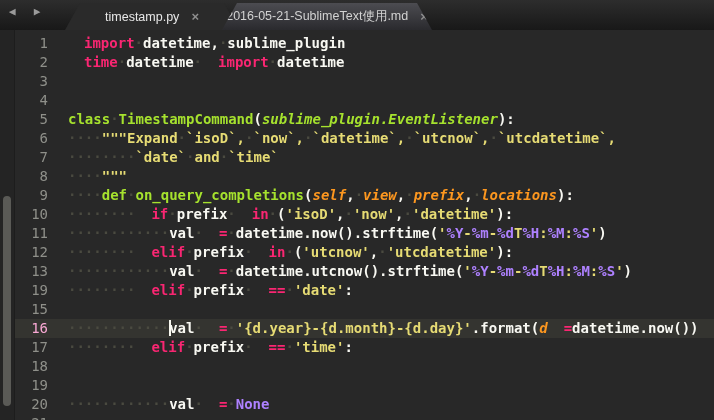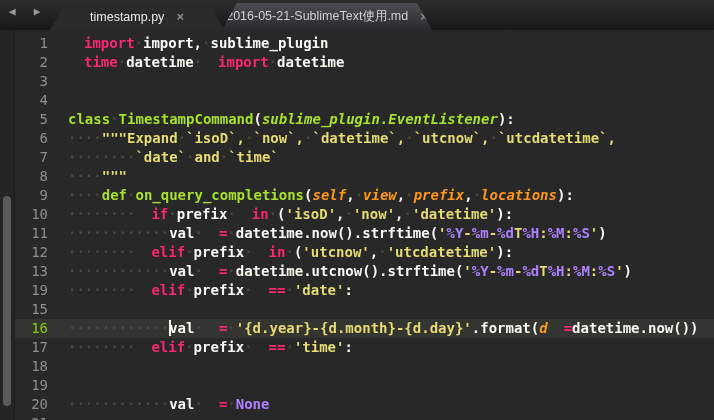--- a/index.html
+++ b/index.html
@@ -15,21 +15,21 @@
   }
   .nav-arrows { position:absolute; left:9px; top:5px; color:#9a9a9a; font-size:11px; }
   .nav-arrows span { display:inline-block; width:18px; cursor:pointer; }
   .tab {
     position:absolute; bottom:0; height:27px;
     display:flex; align-items:center; justify-content:center; gap:12px;
     font-family:"Liberation Sans", sans-serif; font-size:12.5px;
     cursor:pointer;
   }
   .tab-shape { clip-path:polygon(15px 0, calc(100% - 15px) 0, 100% 100%, 0 100%); }
-  .tab.active  { left:50px;  width:174px; background:#2a2a2a; color:#e8e8e8;margin-top:20px; }
+  .tab.active  { left:65px;  width:174px; background:#2a2a2a; color:#e8e8e8;margin-top:20px; }
   .tab.inactive{ left:222px; width:210px; background:linear-gradient(#4c4c51,#2a2a2e); color:#d2d2d2; }
   .tab .close { color:#8f8f8f; font-size:13px; font-weight:bold; }
   
   .leftstrip {
     position:absolute; left:0; top:30px; bottom:0; width:14px;
     background:#242424; border-right:1px solid #1d1d1d;
   }
   .scroll-thumb {
     position:absolute; left:3px; top:166px; width:8px; height:210px;
     background:#5a5a56; border-radius:4px;
@@ -37,21 +37,21 @@
   
   .code-area {
     position:absolute; left:15px; top:30px; right:0; bottom:0;
     overflow:hidden; padding-top:4px;
   }
   .line { display:flex; height:19px; line-height:19px; white-space:pre;
           font-size:14px; }
   .line.current { background:var(--current_line,#343430); }
   .num  { flex:none; width:33px; text-align:right; color:var(--line_number,#8f908a);
           font-weight:normal; }
-  .line.current .num { color:#84cc16; }
+  .line.current .num { color:#f9a8d4; }
   .code { padding-left:20px; font-weight:bold; color:var(--text,#f8f8f2); }
   .k  { color:var(--keyword,#f92672);margin-left:16px; }
   .g  { color:var(--function,#a6e22e);margin-top:41px; }
   .gi { color:var(--function,#a6e22e); font-style:italic; }
   .s  { color:var(--string,#e6db74); }
   .c  { color:var(--constant,#ae81ff); }
   .o  { color:var(--param,#fd971f); font-style:italic; }
   .cm { color:var(--comment,#75715e); }
   .w  { color:var(--text,#f8f8f2); }
   .ws { color:var(--whitespace_dot,#4a4a40); }
@@ -77,21 +77,21 @@
       <span class="close">×</span>
     </div>
   </div>
 
   <div class="leftstrip">
     <div class="scroll-thumb"></div>
   </div>
 
   <div class="code-area">
     <div>
-        <div class="line"><span class="num">1</span><span class="code"><span class="k">import</span><span class="ws">·</span><span class="w">import,</span><span class="ws">·</span><span class="w">sublime_plugin</span></span></div>
+        <div class="line"><span class="num">1</span><span class="code"><span class="k">import</span><span class="ws">·</span><span class="w">datetime,</span><span class="ws">·</span><span class="w">sublime_plugin</span></span></div>
         <div class="line"><span class="num">2</span><span class="code"><span class="k">time</span><span class="ws">·</span><span class="w">datetime</span><span class="ws">·</span><span class="k">import</span><span class="ws">·</span><span class="w">datetime</span></span></div>
         <div class="line"><span class="num">3</span></div>
         <div class="line"><span class="num">4</span><span class="code"></span></div>
         <div class="line"><span class="num">5</span><span class="code"><span class="g">class</span><span class="ws">·</span><span class="g">TimestampCommand</span><span class="w">(</span><span class="gi">sublime_plugin.EventListener</span><span class="w">):</span></span></div>
         <div class="line"><span class="num">6</span><span class="code"><span class="ws">····</span><span class="s">"""Expand</span><span class="ws">·</span><span class="s">`isoD`,</span><span class="ws">·</span><span class="s">`now`,</span><span class="ws">·</span><span class="s">`datetime`,</span><span class="ws">·</span><span class="s">`utcnow`,</span><span class="ws">·</span><span class="s">`utcdatetime`,</span></span></div>
         <div class="line"><span class="num">7</span><span class="code"><span class="ws">········</span><span class="s">`date`</span><span class="ws">·</span><span class="s">and</span><span class="ws">·</span><span class="s">`time`</span></span></div>
         <div class="line"><span class="num">8</span><span class="code"><span class="ws">····</span><span class="s">"""</span></span></div>
         <div class="line"><span class="num">9</span><span class="code"><span class="ws">····</span><span class="g">def</span><span class="ws">·</span><span class="g">on_query_completions</span><span class="w">(</span><span class="o">self</span><span class="w">,</span><span class="ws">·</span><span class="o">view</span><span class="w">,</span><span class="ws">·</span><span class="o">prefix</span><span class="w">,</span><span class="ws">·</span><span class="o">locations</span><span class="w">):</span></span></div>
         <div class="line"><span class="num">10</span><span class="code"><span class="ws">········</span><span class="k">if</span><span class="ws">·</span><span class="w">prefix</span><span class="ws">·</span><span class="k">in</span><span class="ws">·</span><span class="w">(</span><span class="s">'isoD'</span><span class="w">,</span><span class="ws">·</span><span class="s">'now'</span><span class="w">,</span><span class="ws">·</span><span class="s">'datetime'</span><span class="w">):</span></span></div>
         <div class="line"><span class="num">11</span><span class="code"><span class="ws">············</span><span class="w">val</span><span class="ws">·</span><span class="k">=</span><span class="ws">·</span><span class="w">datetime.now().strftime(</span><span class="s">'</span><span class="c">%Y</span><span class="s">-</span><span class="c">%m</span><span class="s">-</span><span class="c">%d</span><span class="s">T</span><span class="c">%H</span><span class="s">:</span><span class="c">%M</span><span class="s">:</span><span class="c">%S</span><span class="s">'</span><span class="w">)</span></span></div>

